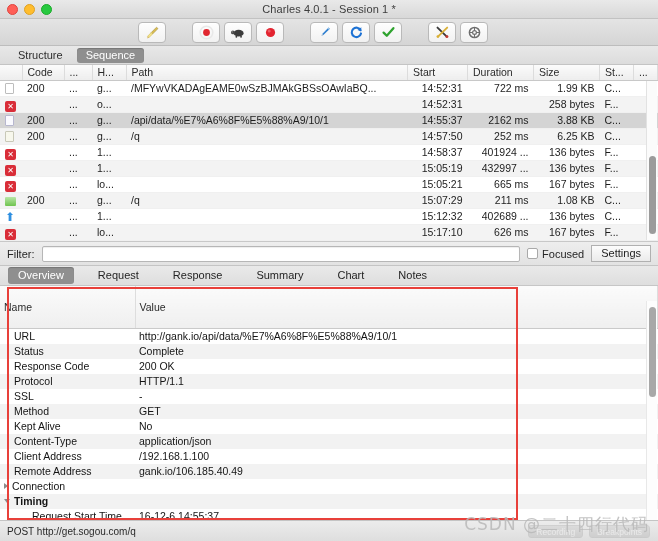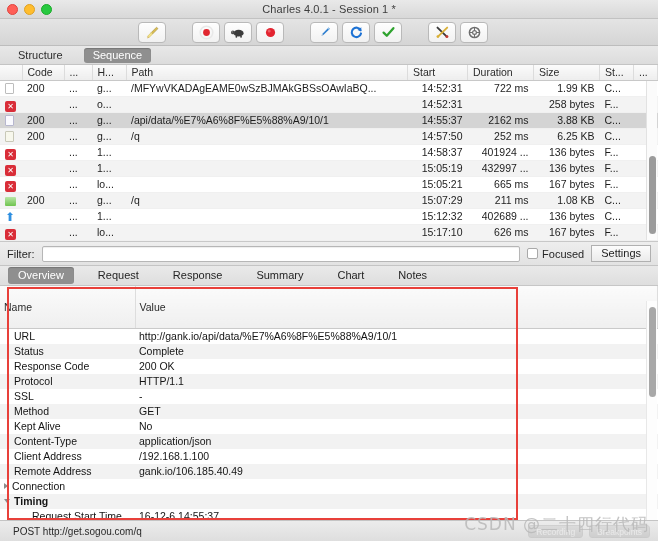--- a/index.html
+++ b/index.html
@@ -62,21 +62,21 @@
   }
   .tb-gap{ width:10px; }
   .ico{ display:block; line-height:0; }
 
   
   .toptabs{
     height:19px;
     background:linear-gradient(#e8e8e8,#dcdcdc);
     border-bottom:1px solid #c4c4c4;
     display:flex; align-items:center;
-    padding-left:9px; gap:12px;
+    padding-left:9px; gap:5px;
     flex:0 0 auto;
   }
   .ttab{
     font-size:11px; color:#2e2e2e;
     padding:1px 9px 2px 9px;
     border-radius:3px;
   }
   .ttab.active{
     background:#8f8f8f; color:#fff;
     box-shadow:0 1px 1px rgba(0,0,0,.18) inset;
@@ -274,21 +274,21 @@
     pointer-events:none;
     z-index:40;
   }
 
   
   .statusbar{
     height:21px; flex:0 0 auto;
     background:linear-gradient(#ececec,#dedede);
     border-top:1px solid #c4c4c4;
     display:flex; align-items:center;
-    padding:0 13px;
+    padding:0 7px;
     position:relative;
   }
   .statustext{ font-size:10px; color:#2a2a2a; }
   .ghostbtns{
     position:absolute; right:8px; top:4px;
     display:flex; gap:6px; opacity:.30;
   }
   .ghostbtn{
     height:13px; padding:0 7px;
     background:linear-gradient(#bdbdbd,#a6a6a6);

